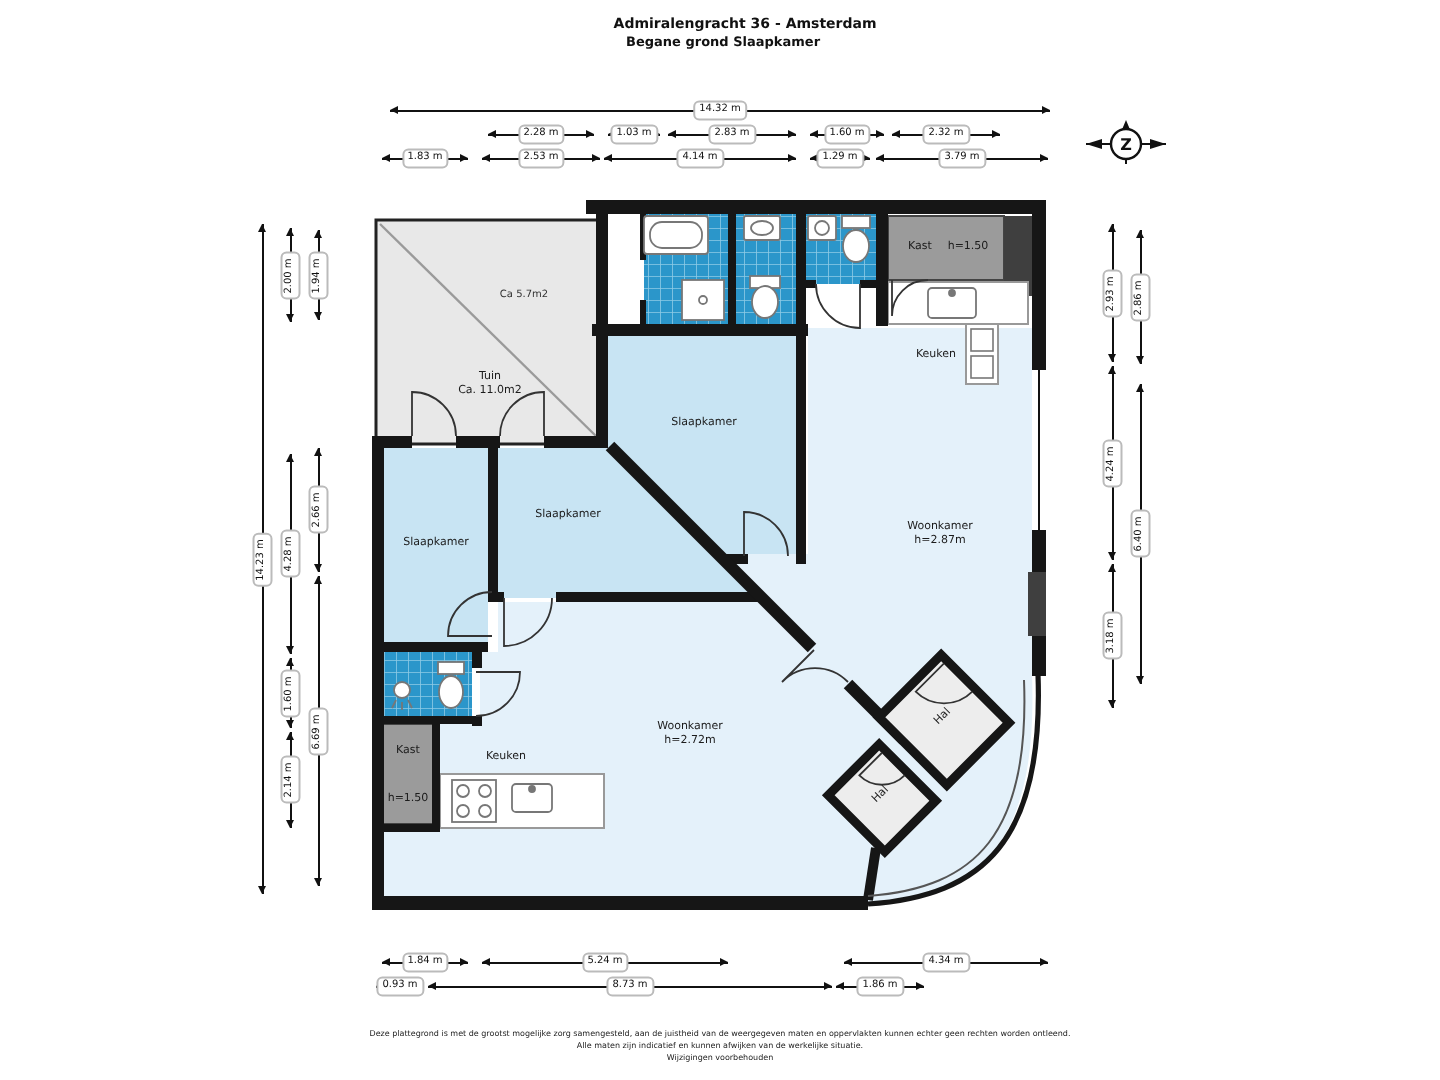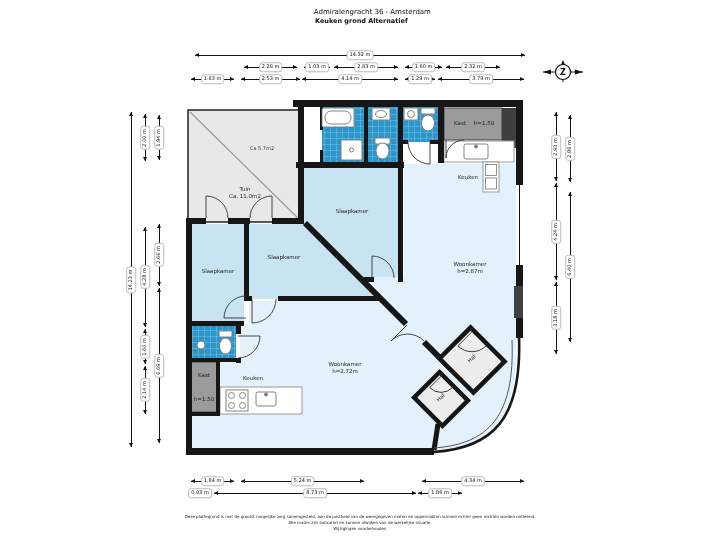--- a/index.html
+++ b/index.html
@@ -1,20 +1,20 @@
 <!DOCTYPE html>
 <html><head>
 <meta charset="utf-8">
 <style>
   html,body{margin:0;padding:0;background:#ffffff;}
   #stage{position:relative;width:720px;height:540px;background:#ffffff;overflow:hidden;
          font-family:"DejaVu Sans", sans-serif;}
   
   .title{position:absolute;left:50%;top:8px;transform:translateX(-49%);text-align:center;}
-  .title .t1{font-size:7px;font-weight:normal;color:#111;padding-left:22px;}
+  .title .t1{font-size:7px;font-weight:bold;color:#111;padding-left:22px;}
   .title .t2{font-size:6.5px;font-weight:bold;color:#111;margin-top:1px;}
   
   .rlabel{position:absolute;transform:translate(-50%,-50%);font-size:5.5px;color:#1c1c1c;
           text-align:center;line-height:1.35;white-space:nowrap;}
   .rlabel.small{font-size:5px;color:#333;}
   .rlabel.rot45{transform:translate(-50%,-50%) rotate(-45deg);}
   
   .dim-h{position:absolute;height:8px;}
   .dim-h .line{position:absolute;left:0;right:0;top:3px;height:1px;background:#111;}
   .dim-h .line::before{content:'';position:absolute;left:0;top:-2px;
@@ -40,21 +40,21 @@
   .compass{position:absolute;left:542px;top:54px;}
   svg{display:block;}
 </style>
 </head>
 <body>
 
 <div id="stage">
 
   <div class="title">
     <div class="t1">Admiralengracht 36 - Amsterdam</div>
-    <div class="t2">Keuken grond Alternatief</div>
+    <div class="t2">Begane grond Slaapkamer</div>
   </div>
 
   <div class="compass">
     <svg width="42" height="36" viewBox="0 0 42 36">
       <line x1="1" y1="18" x2="41" y2="18" stroke="#111" stroke-width="1"></line>
       <polygon points="1,18 9,15.5 9,20.5" fill="#111"></polygon>
       <polygon points="41,18 33,15.5 33,20.5" fill="#111"></polygon>
       <line x1="21" y1="8" x2="21" y2="28" stroke="#111" stroke-width="1"></line>
       <polygon points="21,6 18.5,12 23.5,12" fill="#111"></polygon>
       <circle cx="21" cy="18" r="7.5" fill="#fff" stroke="#111" stroke-width="1.2"></circle>

